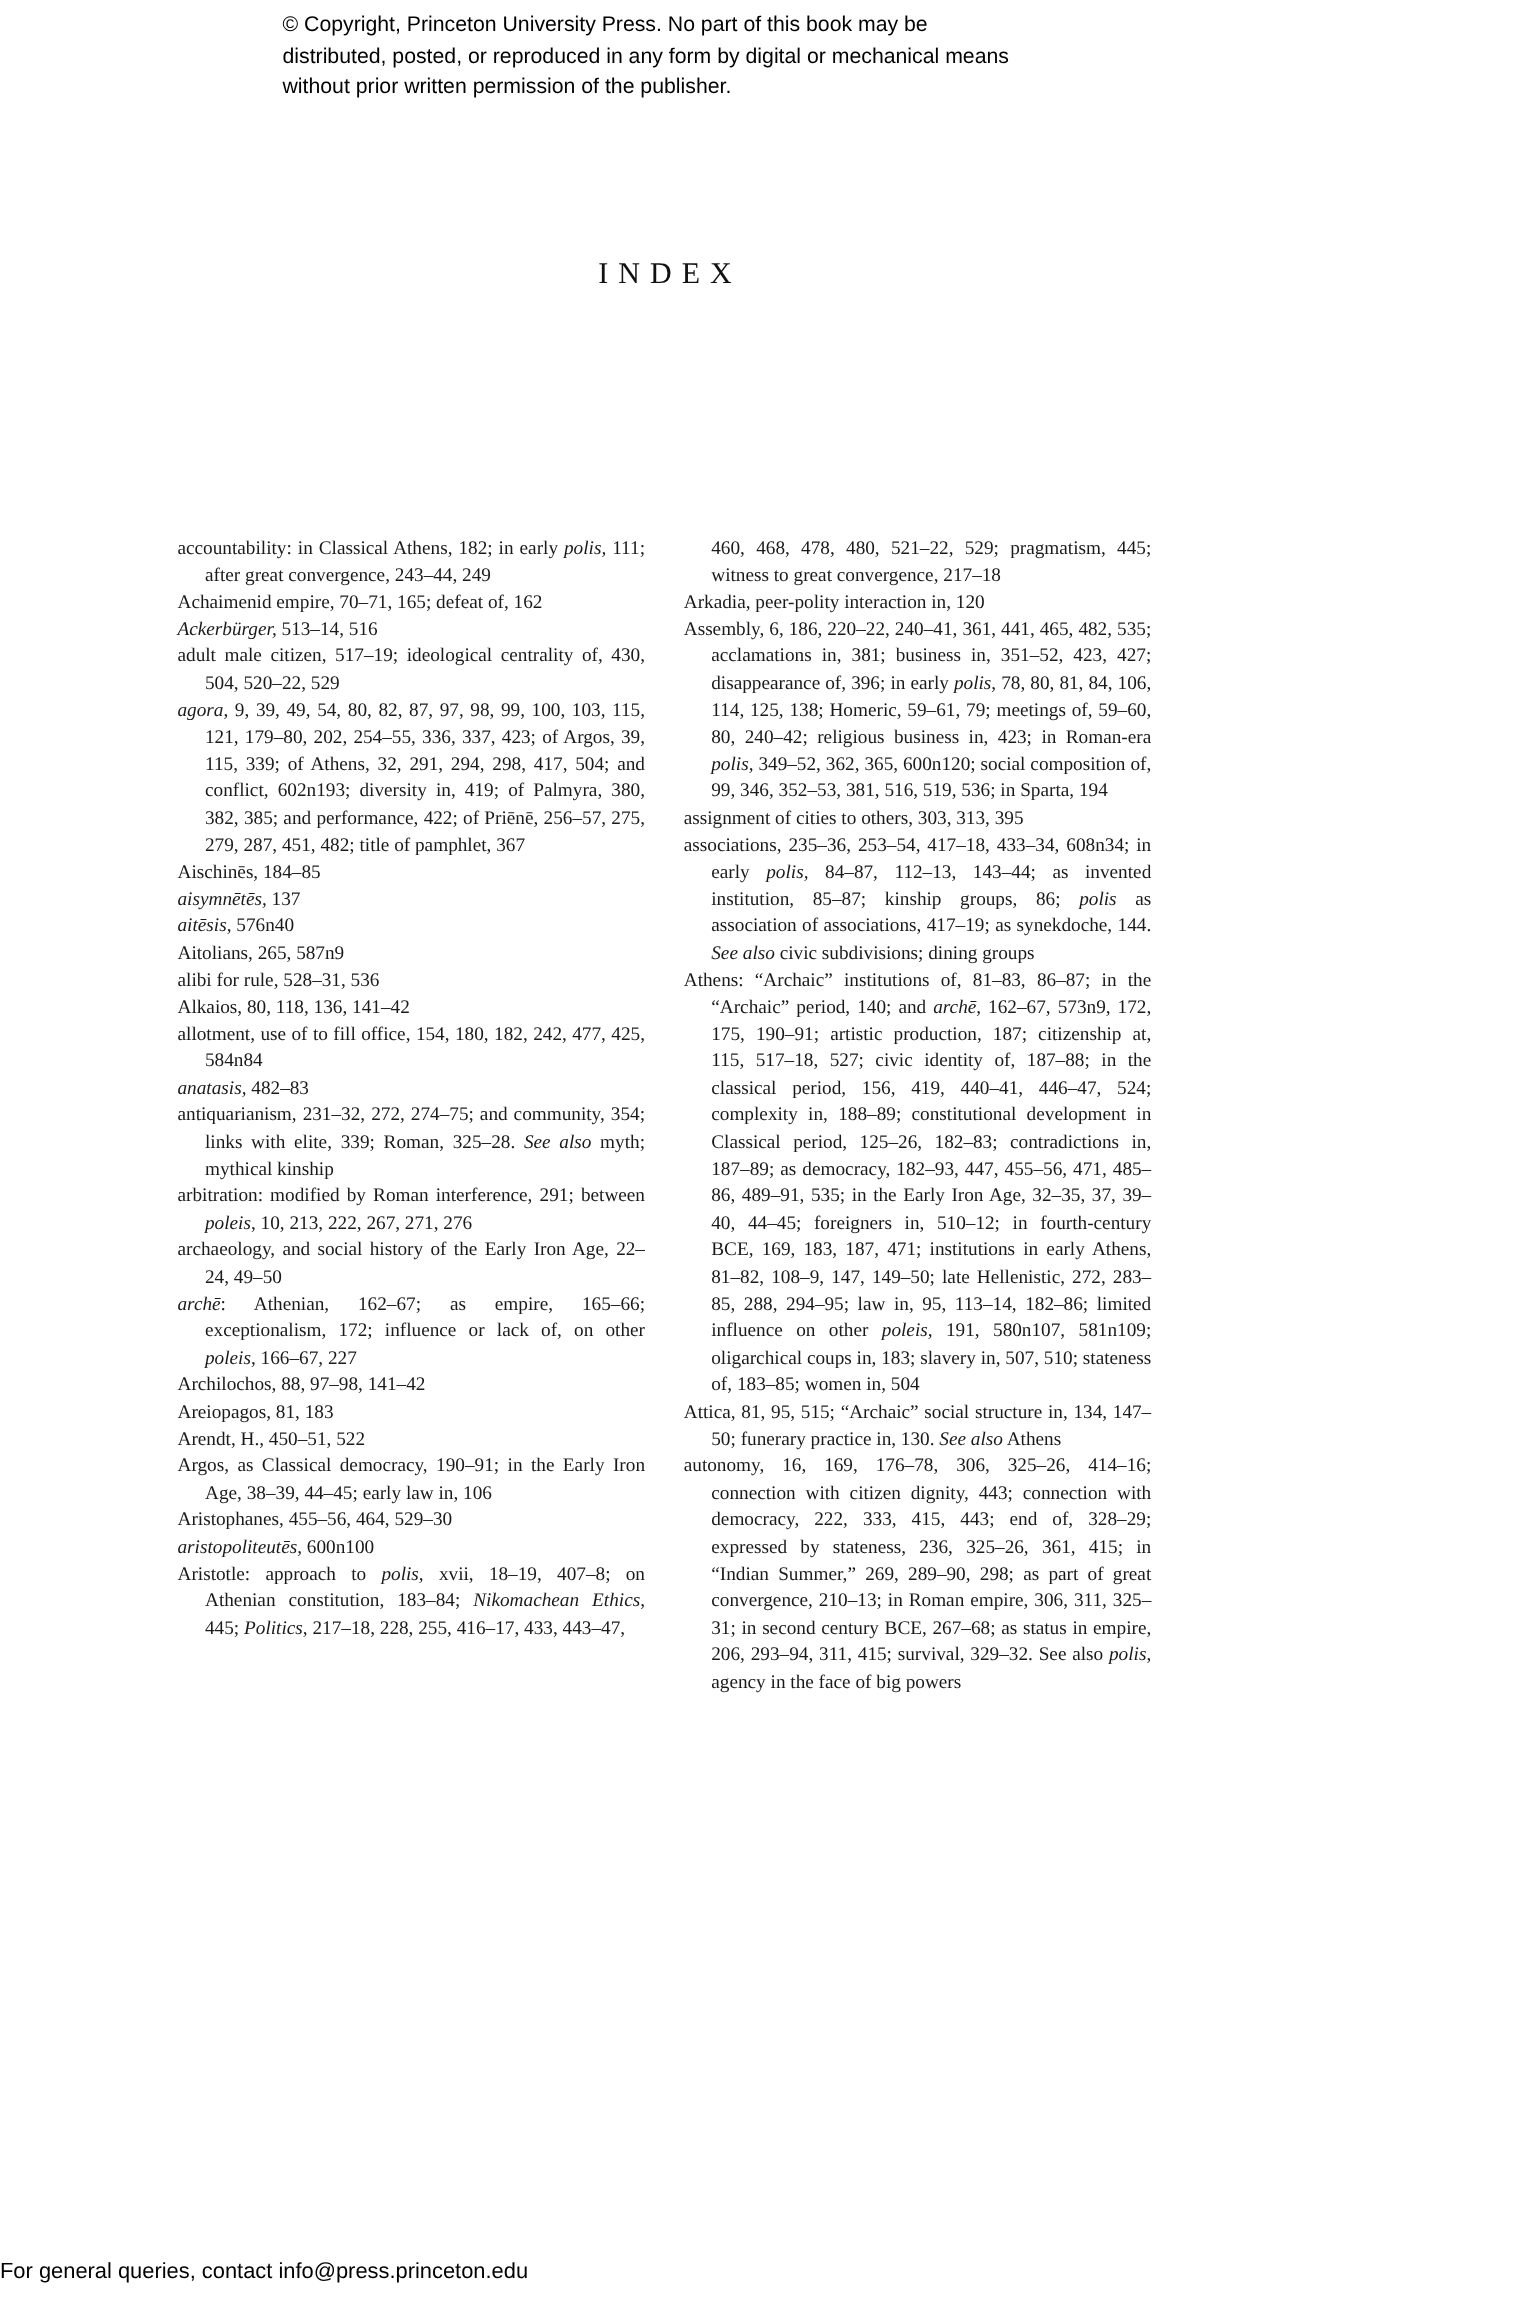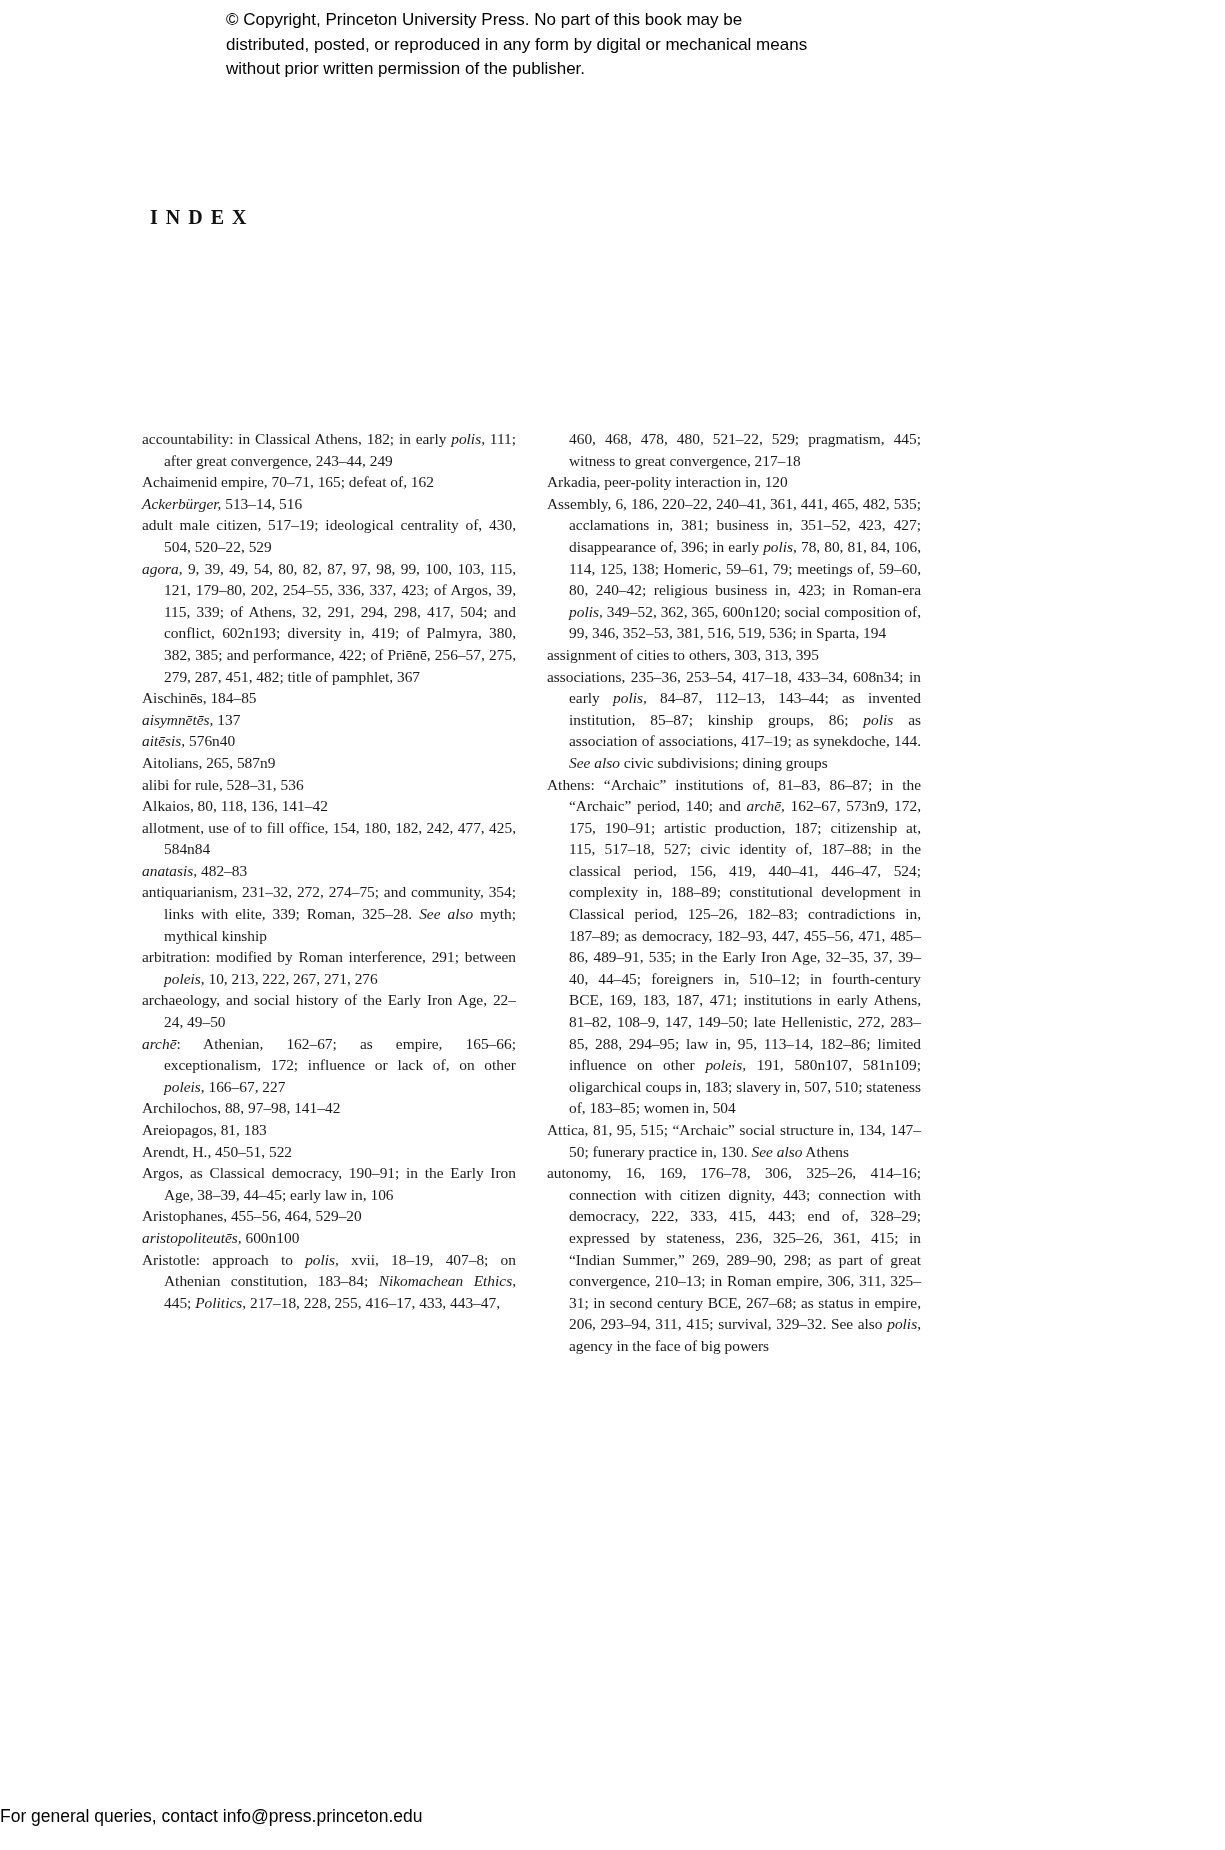--- a/index.html
+++ b/index.html
@@ -25,24 +25,24 @@
     font-size: 17px;
     line-height: 24.5px;
     color: #000000;
   }
   .title {
     position: absolute;
     left: 142px;
     top: 206px;
     width: 780px;
     margin: 0;
-    text-align: left;
+    text-align: center;
     font-family: "Liberation Serif", serif;
-    font-size: 20px;
-    font-weight: 700;
+    font-size: 24px;
+    font-weight: 400;
     letter-spacing: 8px;
     text-indent: 8px; 
     color: #111111;
   }
   .columns {
     position: absolute;
     left: 142px;
     top: 428px;
     width: 779px;
     display: flex;
@@ -99,21 +99,21 @@
         <p class="entry">allotment, use of to fill office, 154, 180, 182, 242, 477, 425, 584n84</p>
         <p class="entry"><i>anatasis,</i> 482–83</p>
         <p class="entry">antiquarianism, 231–32, 272, 274–75; and community, 354; links with elite, 339; Roman, 325–28. <i>See also</i> myth; mythical kinship</p>
         <p class="entry">arbitration: modified by Roman interference, 291; between <i>poleis</i>, 10, 213, 222, 267, 271, 276</p>
         <p class="entry">archaeology, and social history of the Early Iron Age, 22–24, 49–50</p>
         <p class="entry"><i>archē</i>: Athenian, 162–67; as empire, 165–66; exceptionalism, 172; influence or lack of, on other <i>poleis</i>, 166–67, 227</p>
         <p class="entry">Archilochos, 88, 97–98, 141–42</p>
         <p class="entry">Areiopagos, 81, 183</p>
         <p class="entry">Arendt, H., 450–51, 522</p>
         <p class="entry">Argos, as Classical democracy, 190–91; in the Early Iron Age, 38–39, 44–45; early law in, 106</p>
-        <p class="entry">Aristophanes, 455–56, 464, 529–20</p>
+        <p class="entry">Aristophanes, 455–56, 464, 529–30</p>
         <p class="entry"><i>aristopoliteutēs,</i> 600n100</p>
         <p class="entry">Aristotle: approach to <i>polis,</i> xvii, 18–19, 407–8; on Athenian constitution, 183–84; <i>Nikomachean Ethics</i>, 445; <i>Politics</i>, 217–18, 228, 255, 416–17, 433, 443–47,</p>
       </div>
     <div class="col" id="col-right">
         <p class="entry cont">460, 468, 478, 480, 521–22, 529; pragmatism, 445; witness to great convergence, 217–18</p>
         <p class="entry">Arkadia, peer-polity interaction in, 120</p>
         <p class="entry">Assembly, 6, 186, 220–22, 240–41, 361, 441, 465, 482, 535; acclamations in, 381; business in, 351–52, 423, 427; disappearance of, 396; in early <i>polis</i>, 78, 80, 81, 84, 106, 114, 125, 138; Homeric, 59–61, 79; meetings of, 59–60, 80, 240–42; religious business in, 423; in Roman-era <i>polis,</i> 349–52, 362, 365, 600n120; social composition of, 99, 346, 352–53, 381, 516, 519, 536; in Sparta, 194</p>
         <p class="entry">assignment of cities to others, 303, 313, 395</p>
         <p class="entry">associations, 235–36, 253–54, 417–18, 433–34, 608n34; in early <i>polis,</i> 84–87, 112–13, 143–44; as invented institution, 85–87; kinship groups, 86; <i>polis</i> as association of associations, 417–19; as synekdoche, 144. <i>See also</i> civic subdivisions; dining groups</p>
         <p class="entry">Athens: “Archaic” institutions of, 81–83, 86–87; in the “Archaic” period, 140; and <i>archē,</i> 162–67, 573n9, 172, 175, 190–91; artistic production, 187; citizenship at, 115, 517–18, 527; civic identity of, 187–88; in the classical period, 156, 419, 440–41, 446–47, 524; complexity in, 188–89; constitutional development in Classical period, 125–26, 182–83; contradictions in, 187–89; as democracy, 182–93, 447, 455–56, 471, 485–86, 489–91, 535; in the Early Iron Age, 32–35, 37, 39–40, 44–45; foreigners in, 510–12; in fourth-century BCE, 169, 183, 187, 471; institutions in early Athens, 81–82, 108–9, 147, 149–50; late Hellenistic, 272, 283–85, 288, 294–95; law in, 95, 113–14, 182–86; limited influence on other <i>poleis,</i> 191, 580n107, 581n109; oligarchical coups in, 183; slavery in, 507, 510; stateness of, 183–85; women in, 504</p>

